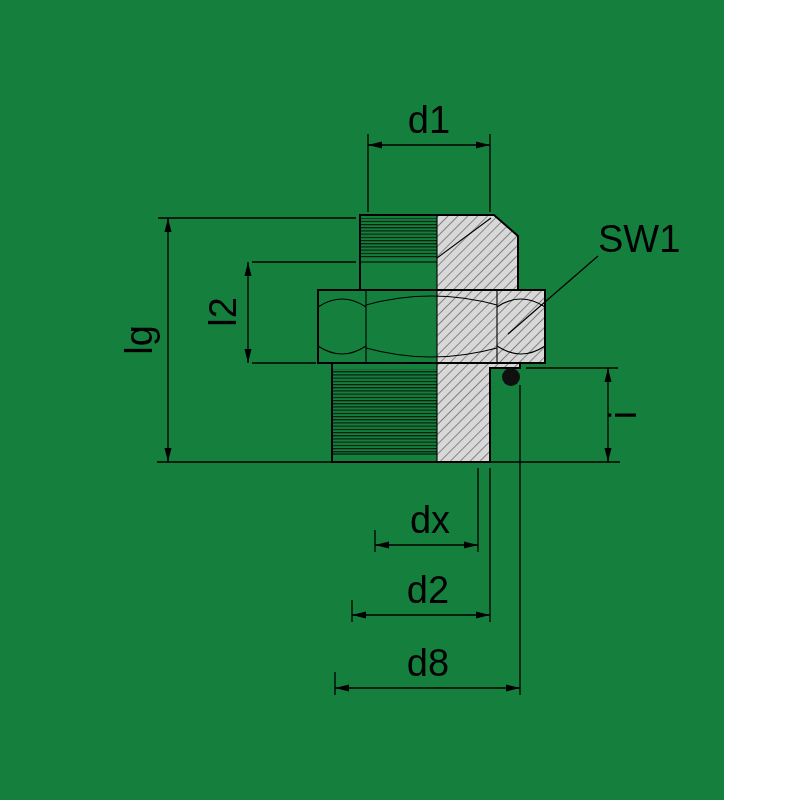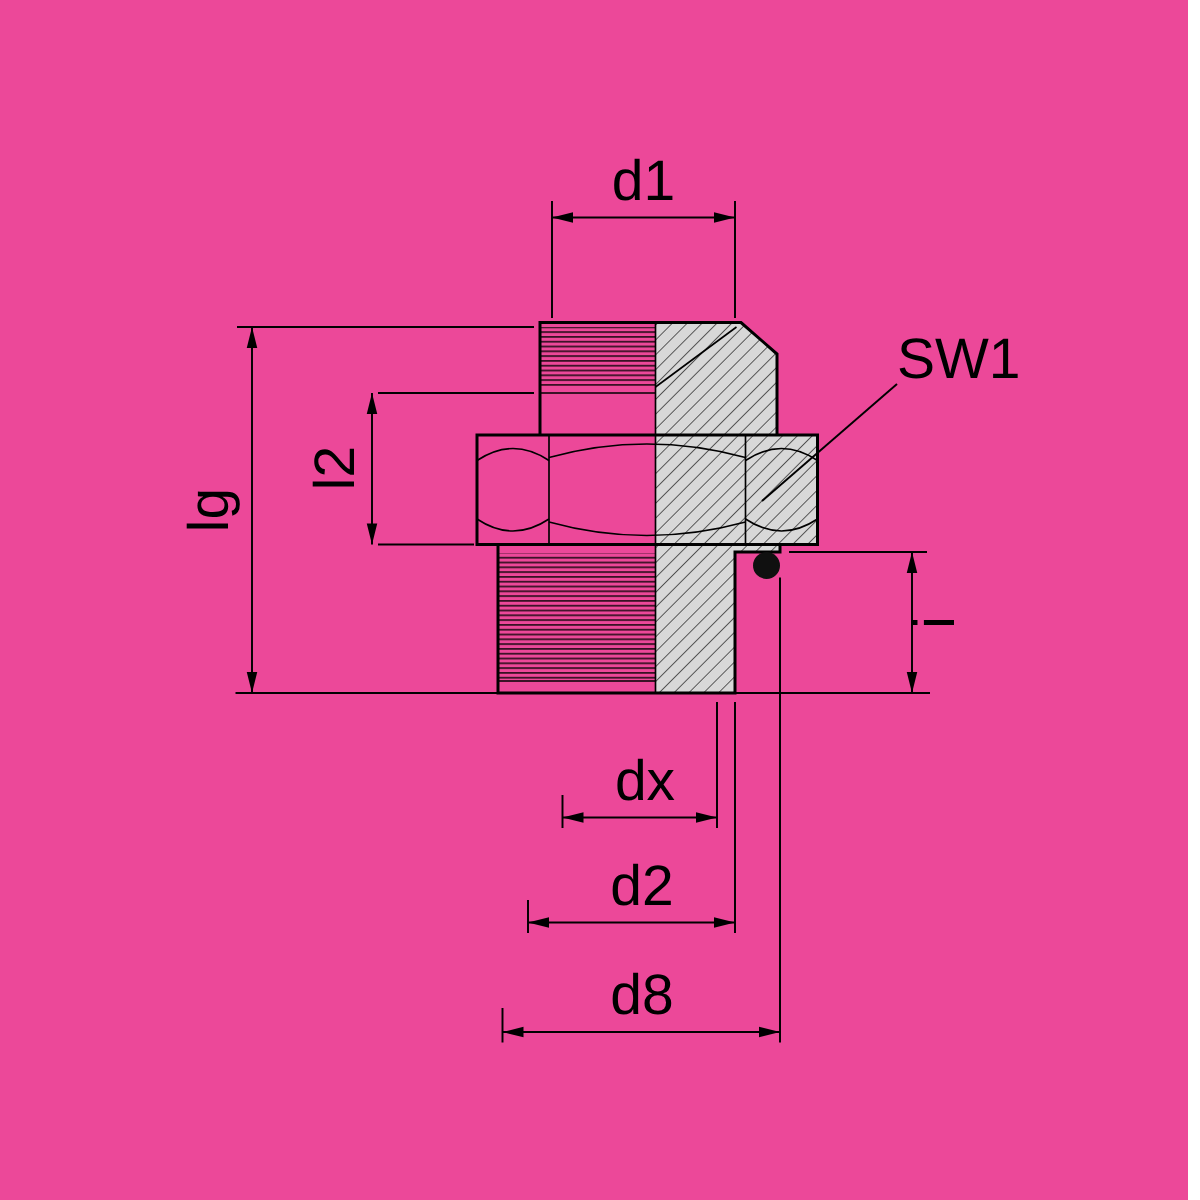--- a/index.html
+++ b/index.html
@@ -5,23 +5,23 @@
   html, body {
     margin: 0;
     padding: 0;
     width: 800px;
     height: 800px;
     background: #ffffff;
     font-family: "Liberation Sans", sans-serif;
   }
   .stage {
     position: relative;
-    width: 792px;
+    width: 724px;
     height: 800px;
-    background: #ec4899;
+    background: #15803d;
     overflow: hidden;
   }
   svg { display: block; }
   .dim-label {
     font-family: "Liberation Sans", sans-serif;
     font-size: 38px;
     fill: #000000;
   }
   .outline   { stroke: #000000; stroke-width: 2;   fill: none; }
   .thinline  { stroke: #000000; stroke-width: 1.1; fill: none; }

